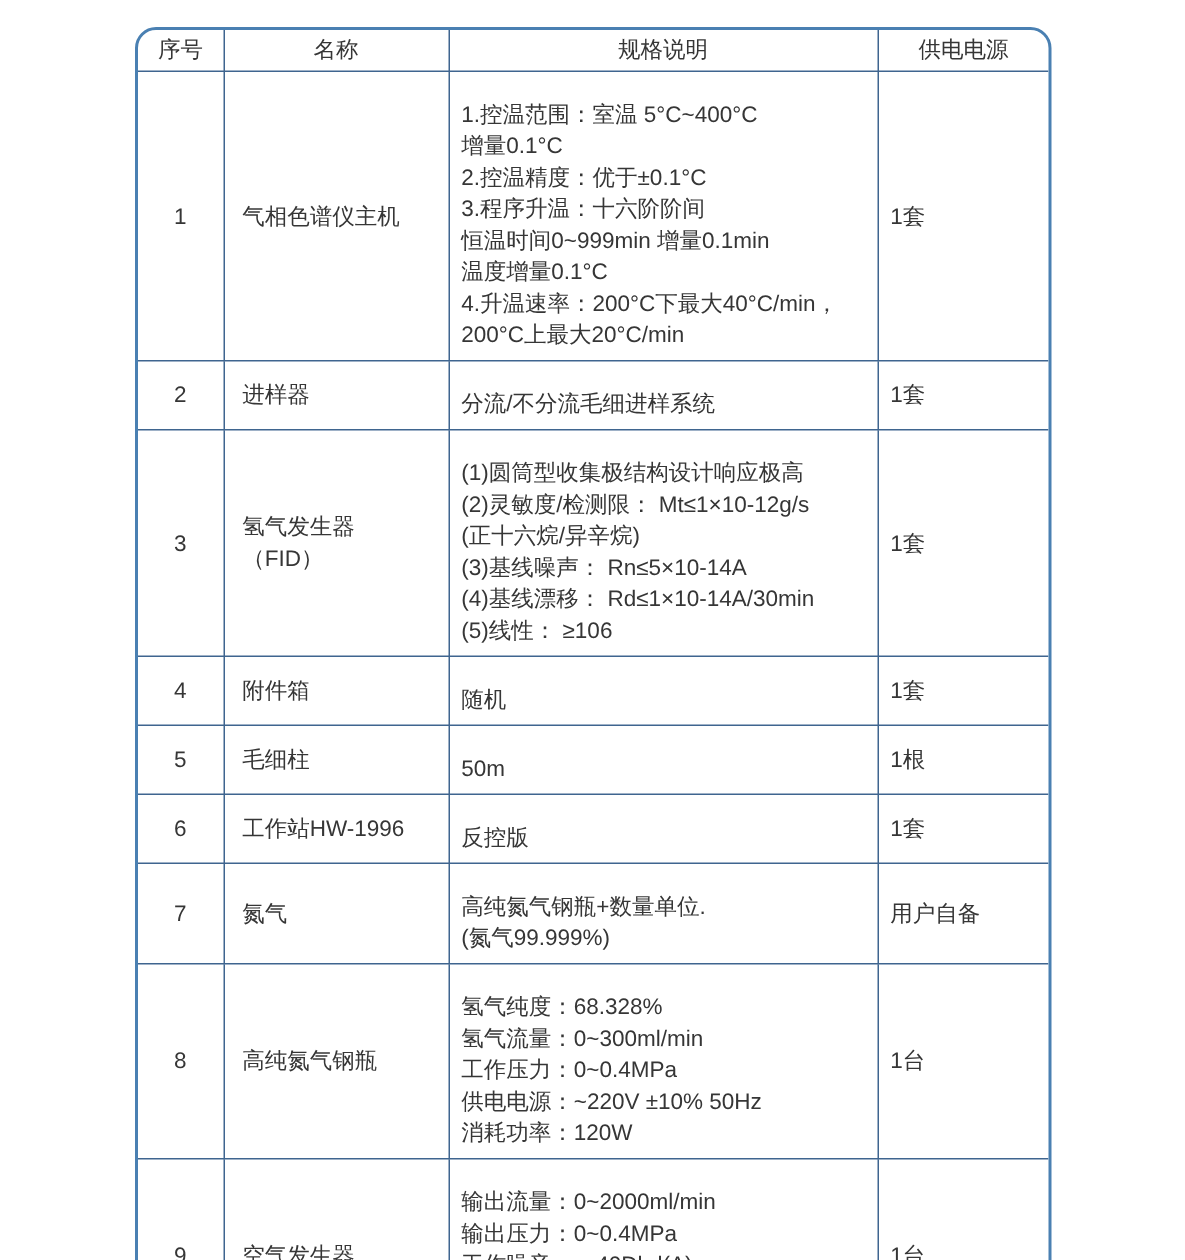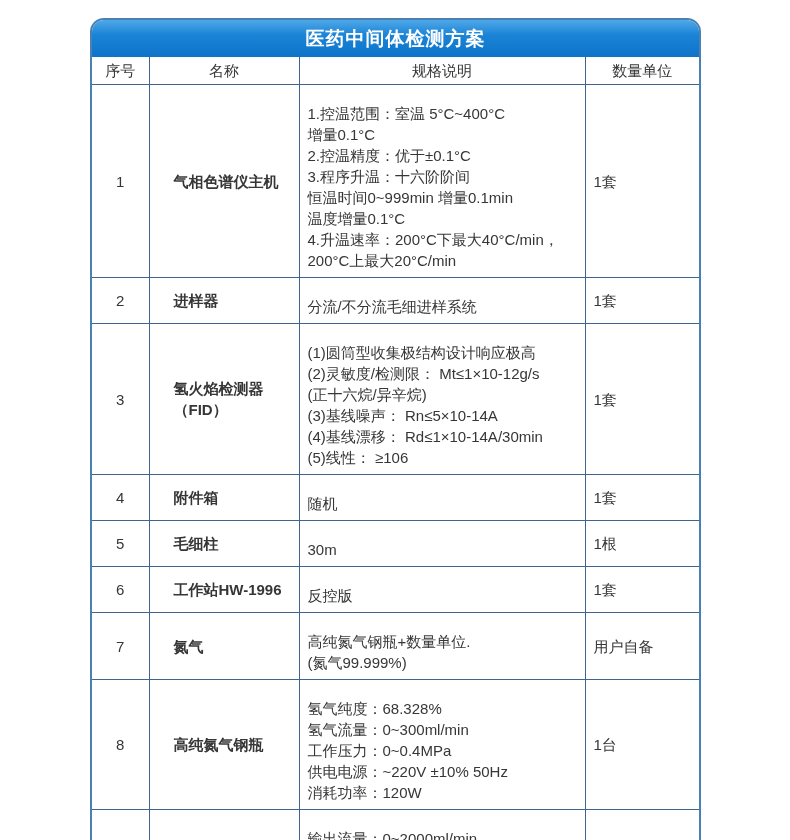--- a/index.html
+++ b/index.html
@@ -46,52 +46,51 @@
     padding: 5px 8px;
     line-height: 21px;
   }
   .spec-table th {
     font-weight: normal;
     text-align: center;
     padding: 3px 8px;
   }
   .spec-table th:first-child,
   .spec-table td.cell-no { text-align: center; padding-left: 4px; padding-right: 4px; }
-  .spec-table td.cell-name { padding-left: 24px; font-weight: bold; }
+  .spec-table td.cell-name { padding-left: 12px; }
   .spec-table td.cell-spec {
     white-space: pre;
     padding: 18px 2px 6px 8px;
     overflow: hidden;
   }
   .spec-table td.cell-qty { padding-left: 8px; }
   
   .spec-table tr > *:first-child { border-left: 0; }
   .spec-table tr > *:last-child  { border-right: 0; }
   .spec-table thead tr > *       { border-top: 0; }
   .spec-table tbody tr:last-child > * { border-bottom: 0; }
 </style>
 </head>
 <body>
 
 <div class="sheet">
-  <div class="titlebar">医药中间体检测方案</div>
 
   <table class="spec-table">
     <colgroup>
       <col class="c-no">
         <col class="c-name">
         <col class="c-spec">
         <col class="c-qty">
     </colgroup>
     <thead>
       <tr>
         <th>序号</th>
         <th>名称</th>
         <th>规格说明</th>
-        <th>数量单位</th>
+        <th>供电电源</th>
       </tr>
     </thead>
     <tbody>
       <tr>
         <td class="cell-no">1</td>
         <td class="cell-name">气相色谱仪主机</td>
         <td class="cell-spec">1.控温范围：室温 5°C~400°C
 增量0.1°C
 2.控温精度：优于±0.1°C
 3.程序升温：十六阶阶间
@@ -102,39 +101,39 @@
         <td class="cell-qty">1套</td>
       </tr>
       <tr>
         <td class="cell-no">2</td>
         <td class="cell-name">进样器</td>
         <td class="cell-spec">分流/不分流毛细进样系统</td>
         <td class="cell-qty">1套</td>
       </tr>
       <tr>
         <td class="cell-no">3</td>
-        <td class="cell-name">氢火焰检测器（FID）</td>
+        <td class="cell-name">氢气发生器（FID）</td>
         <td class="cell-spec">(1)圆筒型收集极结构设计响应极高
 (2)灵敏度/检测限： Mt≤1×10-12g/s
 (正十六烷/异辛烷)
 (3)基线噪声： Rn≤5×10-14A
 (4)基线漂移： Rd≤1×10-14A/30min
 (5)线性： ≥106</td>
         <td class="cell-qty">1套</td>
       </tr>
       <tr>
         <td class="cell-no">4</td>
         <td class="cell-name">附件箱</td>
         <td class="cell-spec">随机</td>
         <td class="cell-qty">1套</td>
       </tr>
       <tr>
         <td class="cell-no">5</td>
         <td class="cell-name">毛细柱</td>
-        <td class="cell-spec">30m</td>
+        <td class="cell-spec">50m</td>
         <td class="cell-qty">1根</td>
       </tr>
       <tr>
         <td class="cell-no">6</td>
         <td class="cell-name">工作站HW-1996</td>
         <td class="cell-spec">反控版</td>
         <td class="cell-qty">1套</td>
       </tr>
       <tr>
         <td class="cell-no">7</td>

